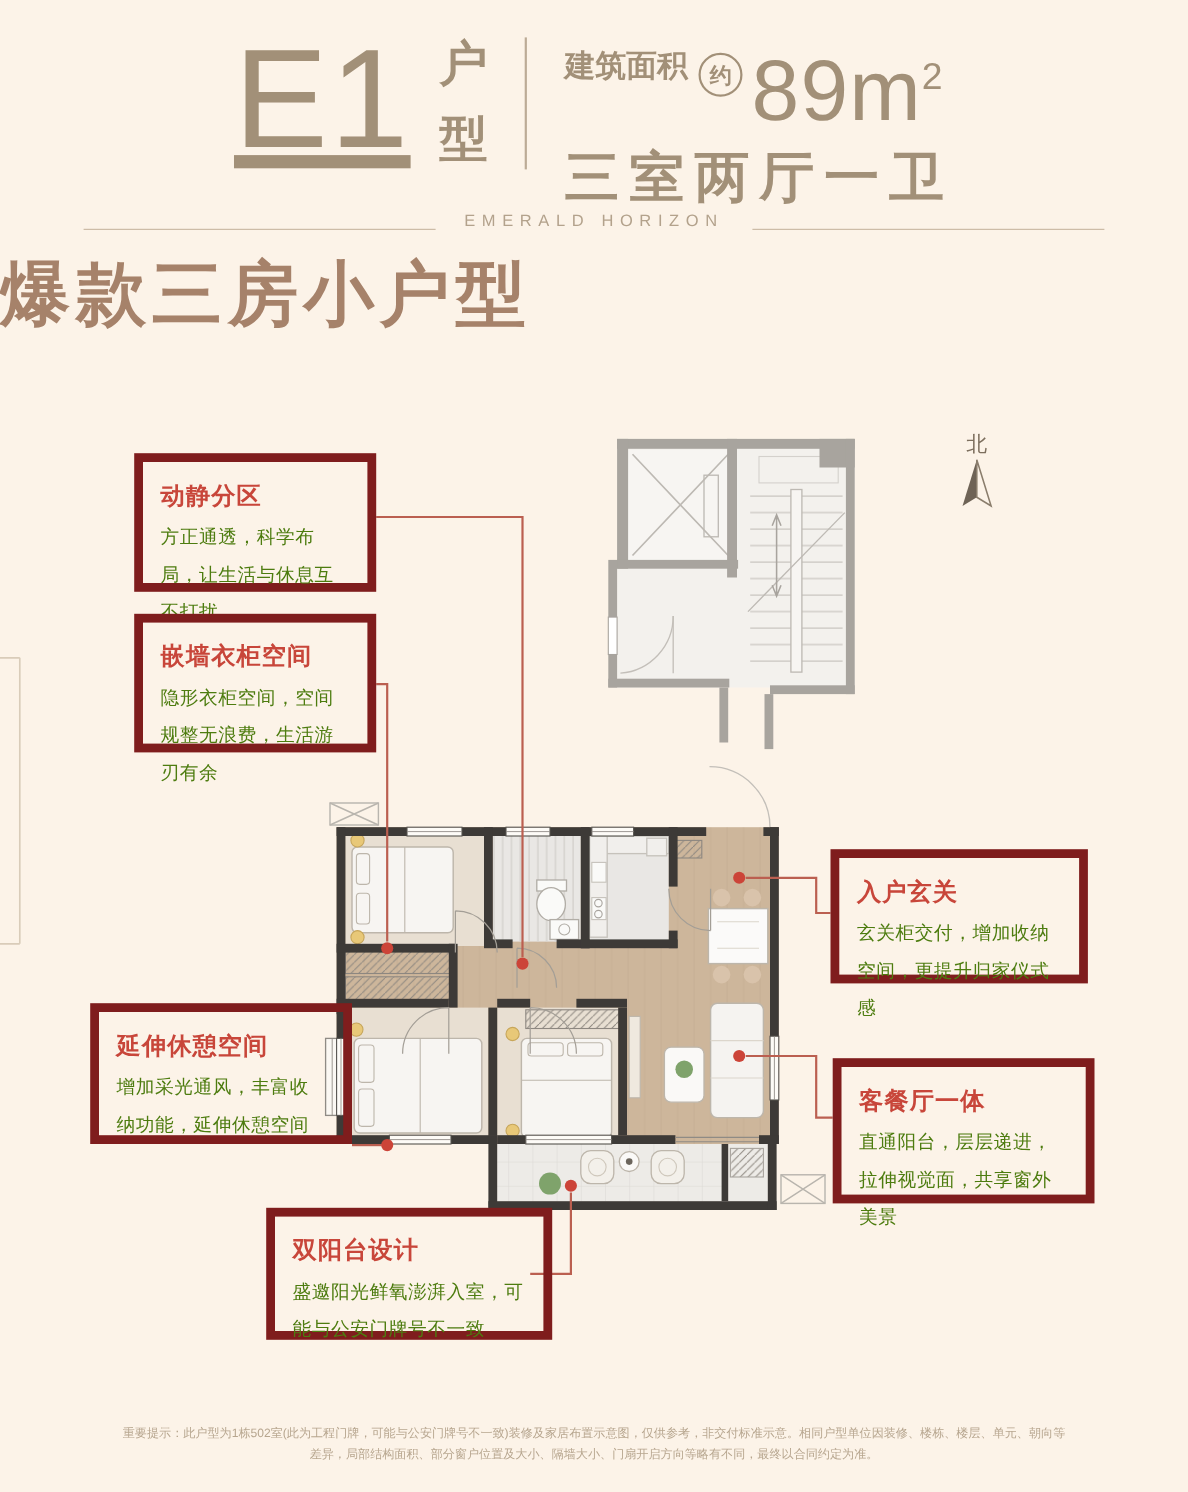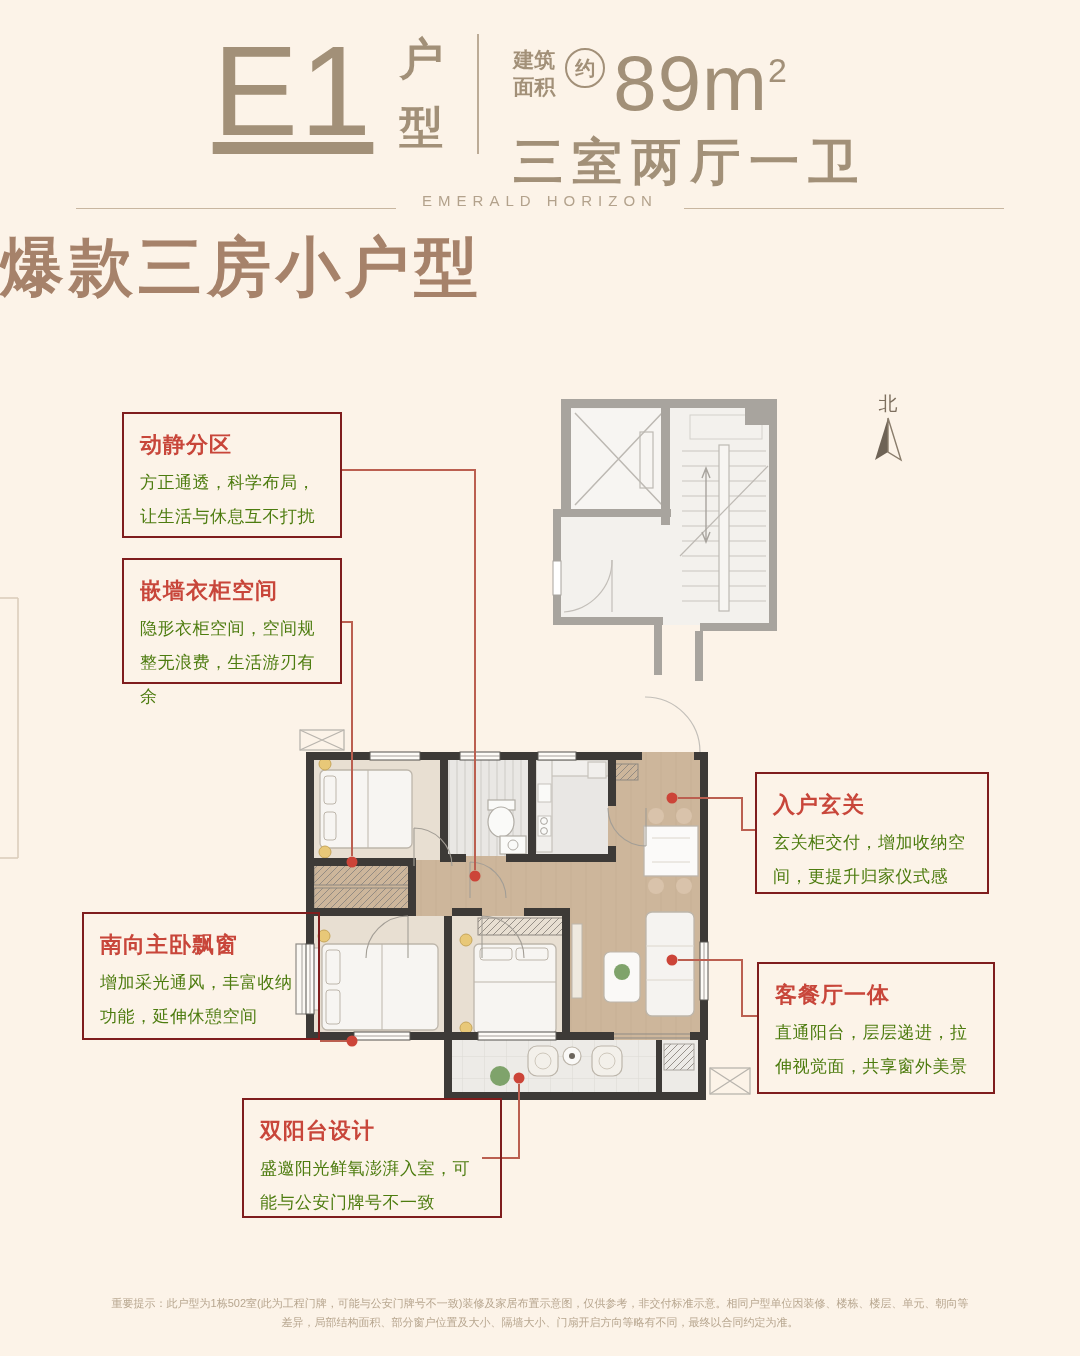--- a/index.html
+++ b/index.html
@@ -25,21 +25,21 @@
     display:flex;flex-direction:column;justify-content:space-between;
     height:118px;margin:8px 0 0 26px;
     font-size:44px;font-weight:600;line-height:50px;color:#a29078;
   }
   .v-divider{
     width:2px;height:120px;background:#bcab96;margin:8px 34px 0 34px;
   }
   .header-right{display:flex;flex-direction:column;margin-top:6px;}
   .area-row{display:flex;align-items:flex-start;}
   .area-label{
-    display:flex;flex-direction:column;font-size:21px;line-height:27px;
+    display:flex;flex-direction:row;font-size:28px;line-height:27px;
     font-weight:600;margin-top:14px;color:#a29078;
   }
   .approx-badge{
     width:36px;height:36px;border:2px solid #a29078;border-radius:50%;
     display:flex;align-items:center;justify-content:center;
     font-size:20px;font-weight:600;margin:16px 8px 0 10px;color:#a29078;
   }
   .area-value{
     font-size:78px;line-height:76px;font-weight:500;letter-spacing:1px;color:#a29078;
   }
@@ -60,21 +60,21 @@
 
   
   .main-title{
     position:absolute;top:224px;left:0;width:1080px;
     text-align:left;font-size:64px;font-weight:700;
     letter-spacing:5px;color:#a6826a;
   }
 
   
   .callout{
-    position:absolute;border:2px solid #7f1d1d;background:transparent;
+    position:absolute;border:8px solid #7f1d1d;background:transparent;
     padding:12px 16px 0 16px;box-sizing:border-box;
   }
   .callout h3{
     margin:4px 0 6px 0;font-size:22px;font-weight:700;color:#c8463a;
     letter-spacing:1px;
   }
   .callout p{
     margin:0;font-size:17px;line-height:34px;color:#4d7c0f;letter-spacing:0.5px;
   }
   #callout-1{left:122px;top:412px;width:220px;height:126px;}
@@ -378,21 +378,21 @@
 
   <div class="callout" id="callout-1">
     <h3>动静分区</h3>
     <p>方正通透，科学布局，让生活与休息互不打扰</p>
   </div>
   <div class="callout" id="callout-2">
     <h3>嵌墙衣柜空间</h3>
     <p>隐形衣柜空间，空间规整无浪费，生活游刃有余</p>
   </div>
   <div class="callout" id="callout-3">
-    <h3>南向主卧飘窗</h3>
+    <h3>延伸休憩空间</h3>
     <p>增加采光通风，丰富收纳功能，延伸休憩空间</p>
   </div>
   <div class="callout" id="callout-4">
     <h3>双阳台设计</h3>
     <p>盛邀阳光鲜氧澎湃入室，可能与公安门牌号不一致</p>
   </div>
   <div class="callout" id="callout-5">
     <h3>入户玄关</h3>
     <p>玄关柜交付，增加收纳空间，更提升归家仪式感</p>
   </div>

